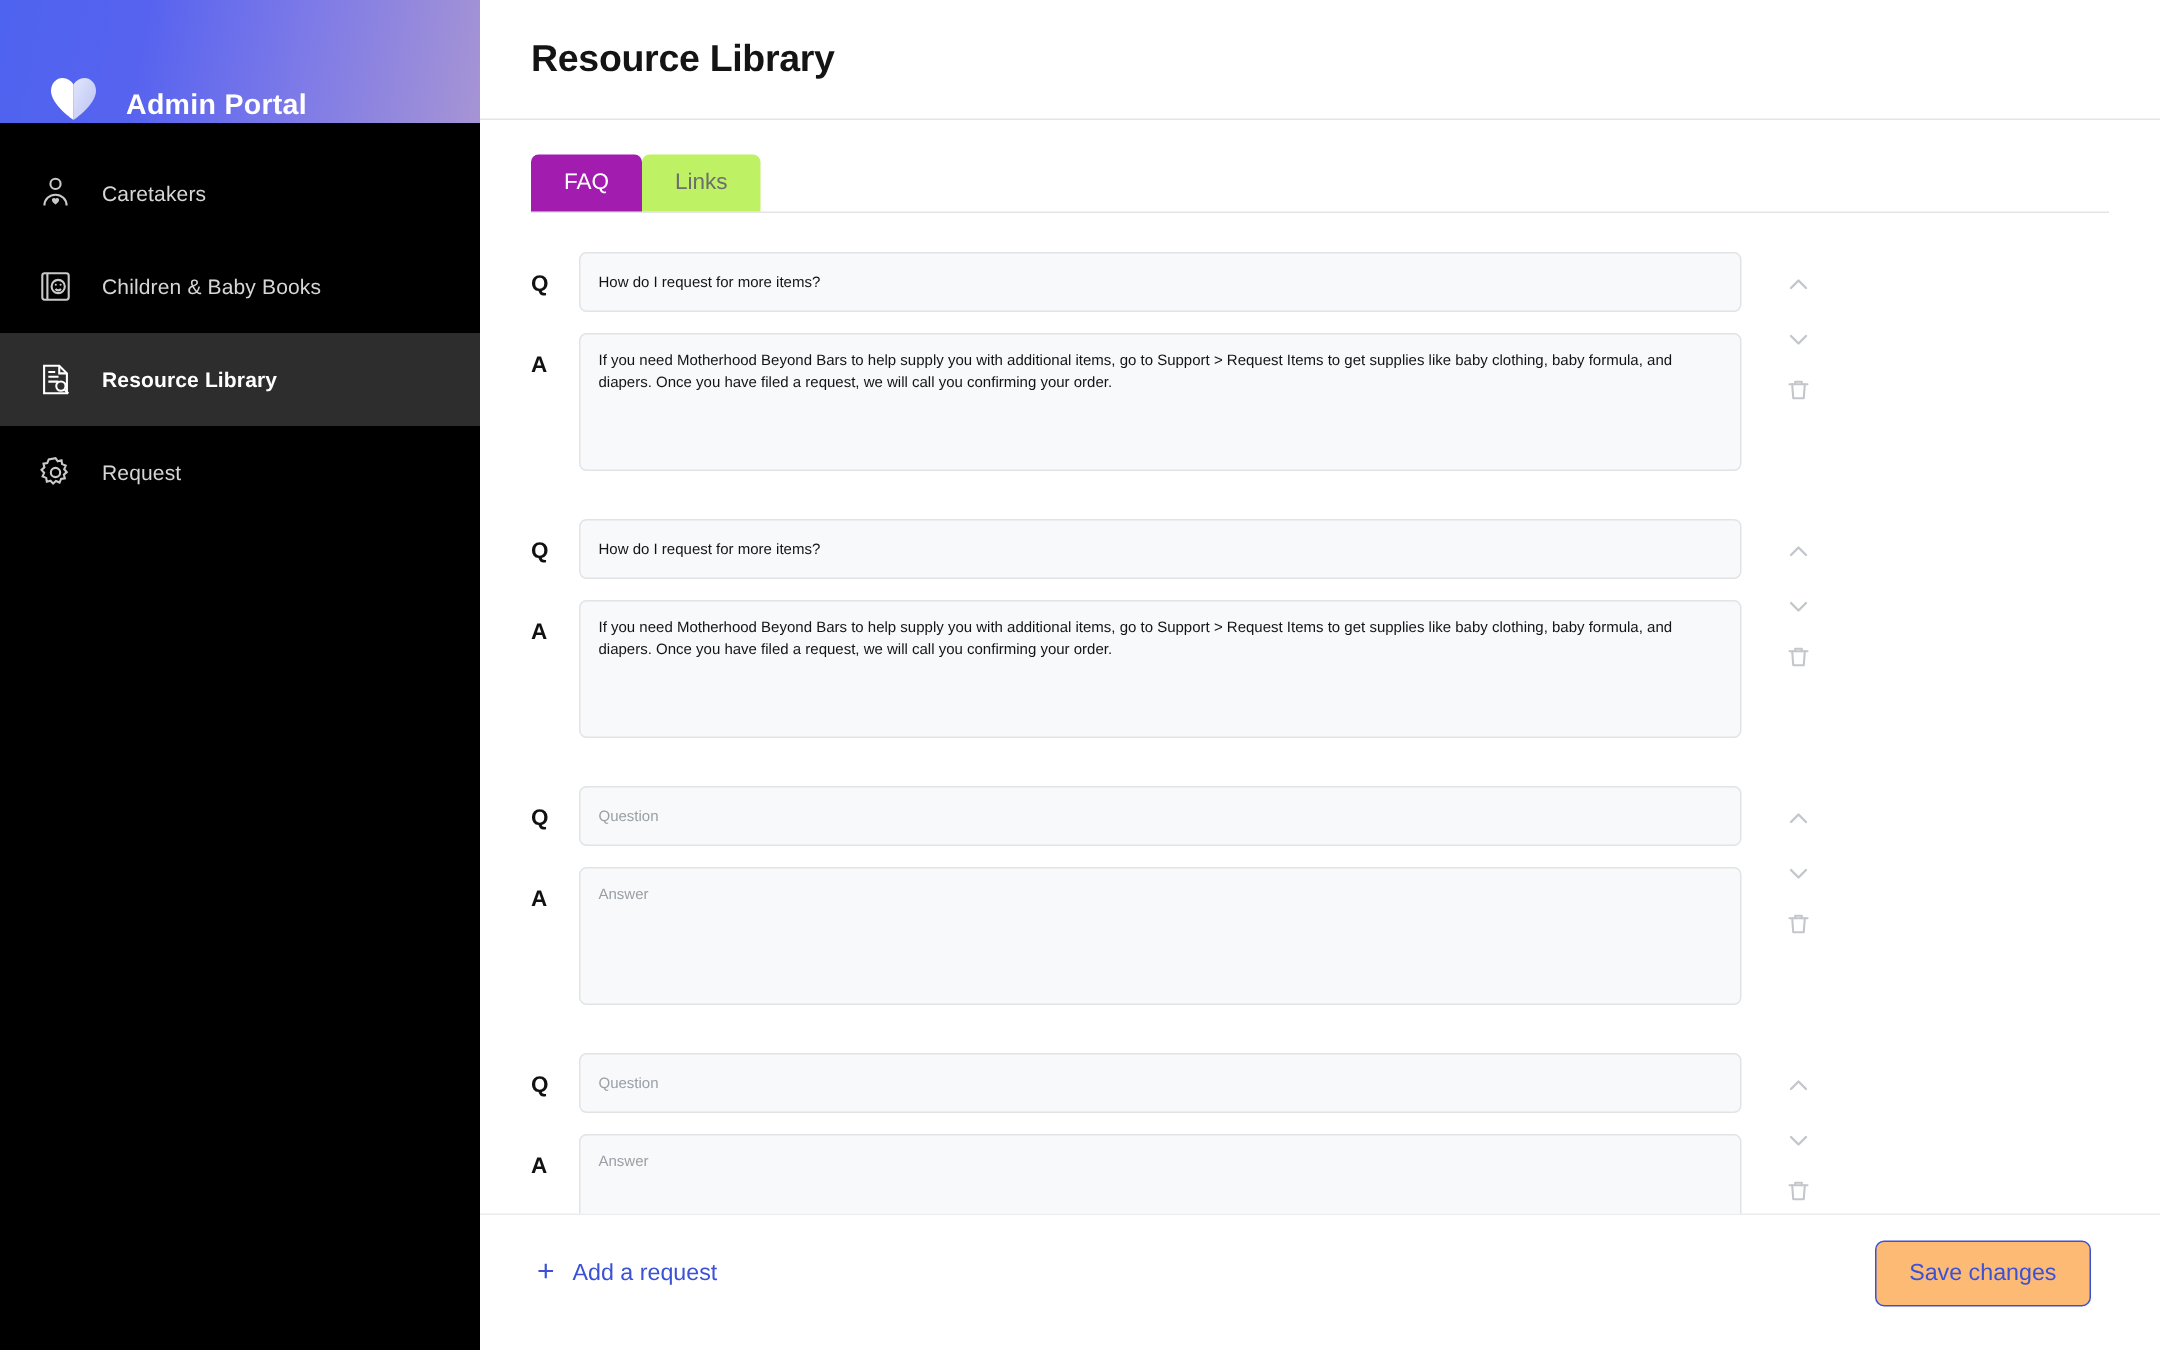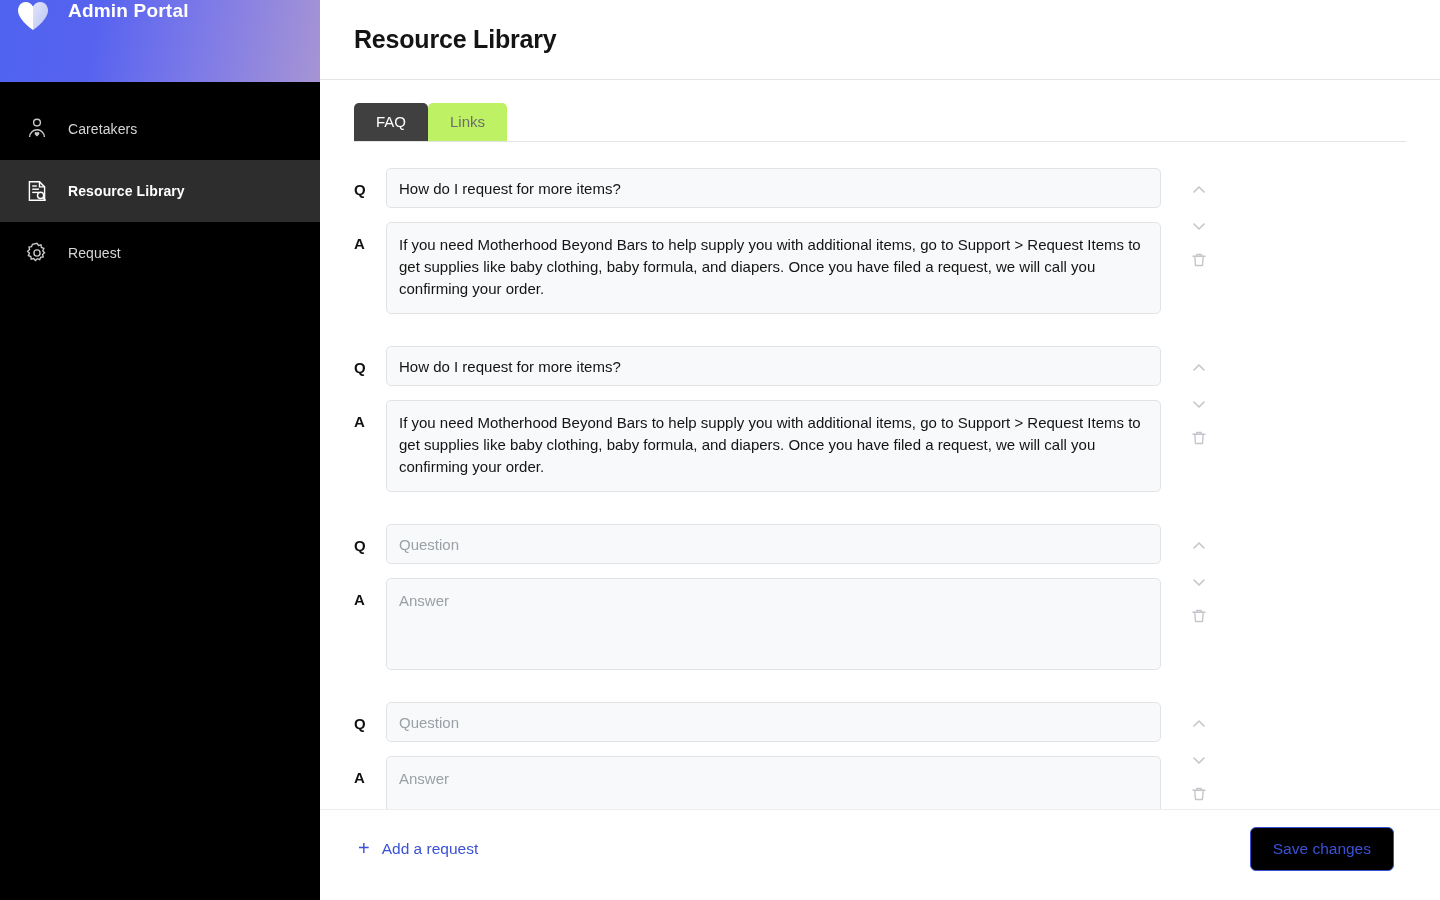--- a/index.html
+++ b/index.html
@@ -23,22 +23,22 @@
     background: #000000;
     flex: 0 0 320px;
     display: flex;
     flex-direction: column;
   }
   .brand {
     height: 82px;
     flex: 0 0 82px;
     background: linear-gradient(100deg, #4e63f0 0%, #5763ef 30%, #7d7ae8 62%, #a694d4 100%);
     display: flex;
-    align-items: flex-start;
-    padding-left: 16px;
+    align-items: flex-end;
+    padding-left: 32px;
     gap: 18px;
   }
   .brand-logo { width: 34px; height: 32px; position: relative; display:block; }
   .brand-title {
     color: #ffffff;
     font-size: 19px;
     font-weight: bold;
     letter-spacing: .2px;
   }
   .nav { padding-top: 16px; }
@@ -103,21 +103,21 @@
   .tab {
     font-size: 15px;
     padding: 11px 22px 12px 22px;
     border-radius: 5px 5px 0 0;
     cursor: pointer;
     color: #6d6d6d;
     background: #bef264;
     line-height: 1;
   }
   .tab.active {
-    background: #404040;
+    background: #a21caf;
     color: #ffffff;
   }
 
   .scroll-area {
     flex: 1 1 auto;
     overflow: hidden;
     padding: 26px 0 0 0;
     position: relative;
     max-height: 668px;
     border-bottom: 1px solid #ececec;
@@ -145,21 +145,21 @@
     color: #111111;
     padding-top: 14px;
     line-height: 1;
   }
   .q-input, .a-input {
     width: 775px;
     background: #f8f9fa;
     border: 1px solid #e1e3e6;
     border-radius: 5px;
     font-family: "Liberation Sans", sans-serif;
-    font-size: 15px;
+    font-size: 10px;
     color: #141414;
     padding: 11px 12px;
     resize: none;
     outline: none;
     line-height: 1.45;
   }
   .q-input { height: 40px; }
   .a-input { height: 92px; }
   .q-input::placeholder, .a-input::placeholder { color: #9aa0a6; }
 
@@ -212,21 +212,21 @@
   .plus-icon {
     font-size: 20px;
     line-height: 1;
     color: #3b51d6;
     display: block;
     margin-top: -2px;
   }
   .save-btn {
     border: 1px solid #3b51d6;
     color: #3b51d6;
-    background: #000000;
+    background: #fdba74;
     border-radius: 6px;
     font-size: 15.5px;
     padding: 13px 22px;
     cursor: pointer;
     font-family: "Liberation Sans", sans-serif;
     line-height: 1;
   }
 </style>
 </head>
 <body>
@@ -257,20 +257,33 @@
         <span class="nav-icon">
           <svg width="24" height="24" viewBox="0 0 24 24" fill="none" stroke="#c9c9c9" stroke-width="1.4">
             <circle cx="12" cy="5.6" r="3.4"></circle>
             <path d="M4.6 20c0-4 3.3-7.2 7.4-7.2s7.4 3.2 7.4 7.2"></path>
             <path d="M12 19.4c-1.1-.9-2.4-1.8-2.4-3 0-.8.6-1.4 1.4-1.4.5 0 .8.25 1 .55.2-.3.5-.55 1-.55.8 0 1.4.6 1.4 1.4 0 1.2-1.3 2.1-2.4 3z" fill="#c9c9c9" stroke="none"></path>
           </svg>
         </span>
         <span class="nav-label">Caretakers</span>
       </div>
 
+      <div class="nav-item">
+        <span class="nav-icon">
+          <svg width="24" height="24" viewBox="0 0 24 24" fill="none" stroke="#c9c9c9" stroke-width="1.4">
+            <rect x="3.2" y="3.2" width="17.6" height="17.6" rx="1.6"></rect>
+            <line x1="6.6" y1="3.2" x2="6.6" y2="20.8"></line>
+            <circle cx="13.8" cy="12" r="4.4"></circle>
+            <circle cx="12.2" cy="10.8" r=".7" fill="#c9c9c9" stroke="none"></circle>
+            <circle cx="15.4" cy="10.8" r=".7" fill="#c9c9c9" stroke="none"></circle>
+            <path d="M12 13.6c.5.7 1.1 1 1.8 1s1.3-.3 1.8-1"></path>
+          </svg>
+        </span>
+        <span class="nav-label">Children &amp; Baby Books</span>
+      </div>
 
 
       <div class="nav-item active">
         <span class="nav-icon">
           <svg width="24" height="24" viewBox="0 0 24 24" fill="none" stroke="#ffffff" stroke-width="1.4">
             <path d="M4.4 2.8h10.1l5.1 5.1v13.3H4.4z"></path>
             <path d="M14.5 2.8v5.1h5.1"></path>
             <line x1="7.2" y1="7" x2="11.8" y2="7"></line>
             <line x1="7.2" y1="10.2" x2="14" y2="10.2"></line>
             <line x1="7.2" y1="13.4" x2="14" y2="13.4"></line>

